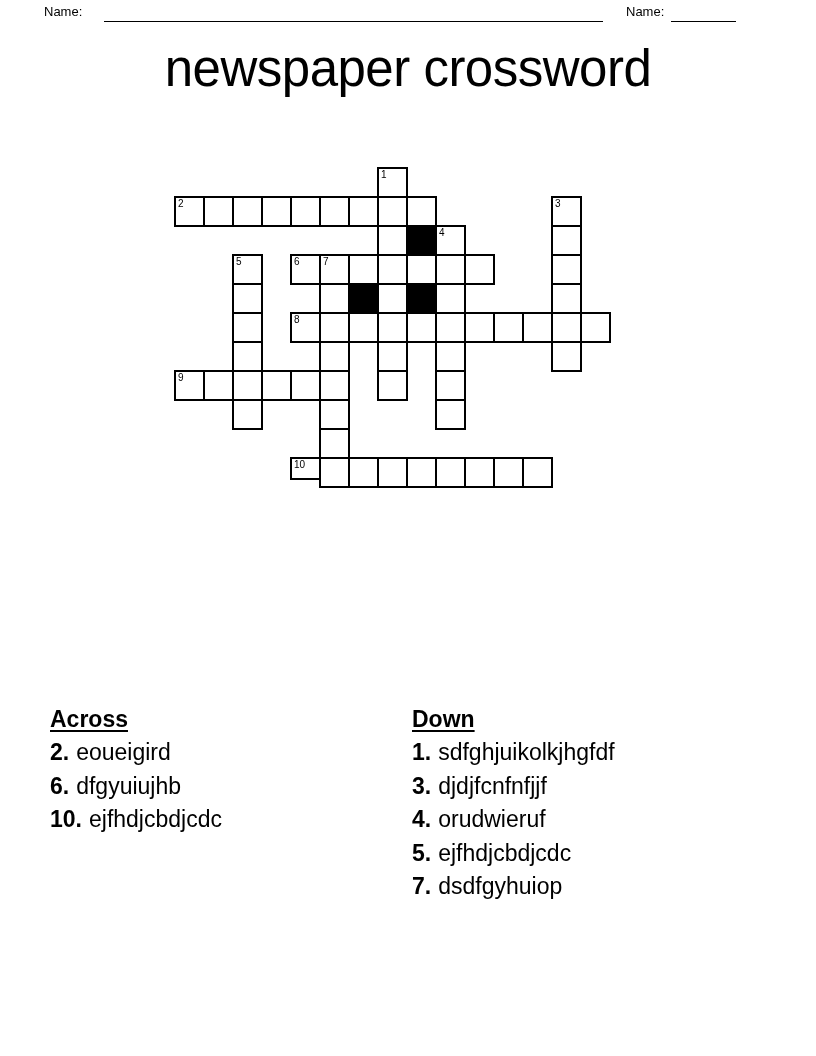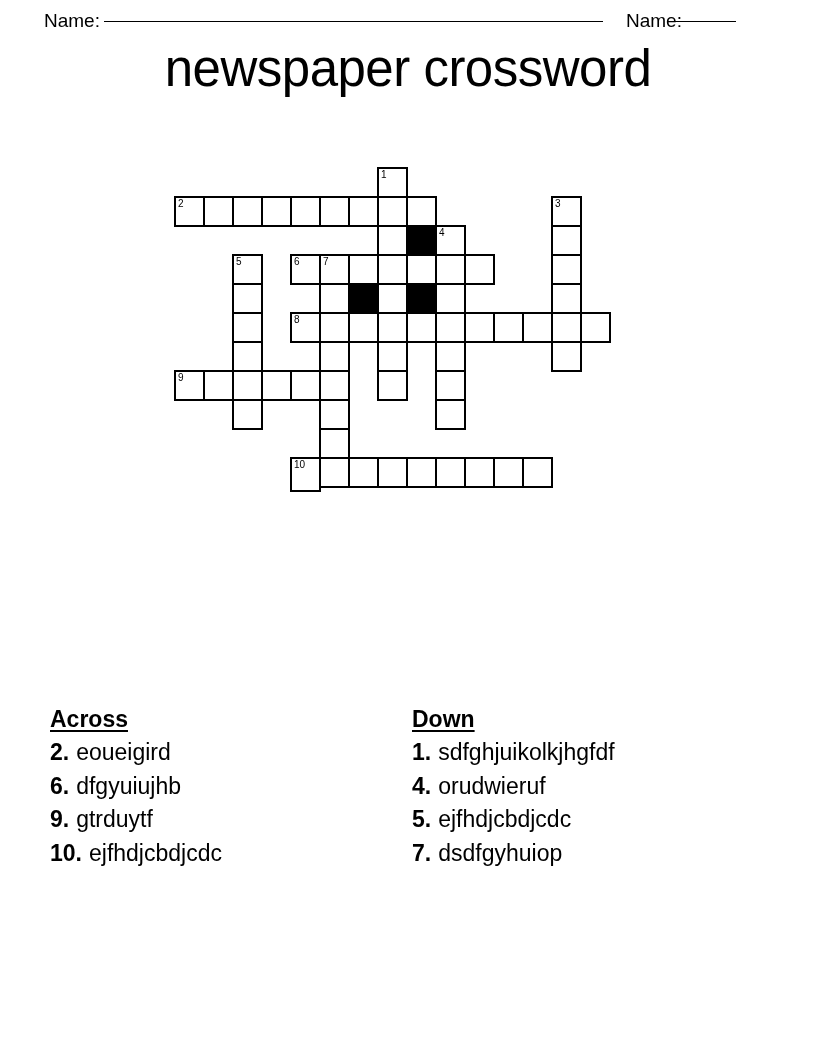--- a/index.html
+++ b/index.html
@@ -1,21 +1,21 @@
 <!DOCTYPE html>
 <html><head>
 <meta charset="utf-8">
 <style>
   html,body { margin:0; padding:0; background:#fff; }
   .page {
     position:relative; width:816px; height:1056px; background:#fff;
     font-family:"Liberation Sans", sans-serif; color:#000; overflow:hidden;
   }
   
-  .hdr-label { position:absolute; font-size:19px; line-height:22px; top:10px;text-align:right; }
+  .hdr-label { position:absolute; font-size:13px; line-height:22px; top:1px;text-align:right; }
   .blank-line { position:absolute; top:0; height:21px; border-bottom:1.6px solid #000; }
   .name-label { left:44px; }
   .name-line  { left:104px; width:499px; }
   .date-label { left:626px; }
   .date-line  { left:671px; width:65px; }
   
   .title {
     position:absolute; top:40px; left:0; width:816px; text-align:center;
     font-size:51px; line-height:58px; font-weight:400; letter-spacing:-0.5px;
   }
@@ -123,42 +123,42 @@
       <div class="cell" style="left: 232px; top: 370px; height: 31px; width: 31px; border-color: rgb(0, 0, 0);"></div>
       <div class="cell" style="left: 261px; top: 370px; height: 31px; width: 31px; border-color: rgb(0, 0, 0);"></div>
       <div class="cell" style="left: 290px; top: 370px; height: 31px; width: 31px; border-color: rgb(0, 0, 0);"></div>
       <div class="cell" style="left: 319px; top: 370px; height: 31px; width: 31px; border-color: rgb(0, 0, 0);"></div>
       <div class="cell" style="left: 377px; top: 370px; height: 31px; width: 31px; border-color: rgb(0, 0, 0);"></div>
       <div class="cell" style="left: 435px; top: 370px; height: 31px; width: 31px; border-color: rgb(0, 0, 0);"></div>
       <div class="cell" style="left: 232px; top: 399px; height: 31px; width: 31px; border-color: rgb(0, 0, 0);"></div>
       <div class="cell" style="left: 319px; top: 399px; height: 31px; width: 31px; border-color: rgb(0, 0, 0);"></div>
       <div class="cell" style="left: 435px; top: 399px; height: 31px; width: 31px; border-color: rgb(0, 0, 0);"></div>
       <div class="cell" style="left: 319px; top: 428px; height: 31px; width: 31px; border-color: rgb(0, 0, 0);"></div>
-      <div class="cell" style="left: 290px; top: 457px; height: 35px; width: 31px; border-color: rgb(0, 0, 0);">
+      <div class="cell" style="left: 290px; top: 457px; height: 23px; width: 31px; border-color: rgb(0, 0, 0);">
         <span class="cellnum">10</span>
       </div>
       <div class="cell" style="left: 319px; top: 457px; height: 31px; width: 31px; border-color: rgb(0, 0, 0);"></div>
       <div class="cell" style="left: 348px; top: 457px; height: 31px; width: 31px; border-color: rgb(0, 0, 0);"></div>
       <div class="cell" style="left: 377px; top: 457px; height: 31px; width: 31px; border-color: rgb(0, 0, 0);"></div>
       <div class="cell" style="left: 406px; top: 457px; height: 31px; width: 31px; border-color: rgb(0, 0, 0);"></div>
       <div class="cell" style="left: 435px; top: 457px; height: 31px; width: 31px; border-color: rgb(0, 0, 0);"></div>
       <div class="cell" style="left: 464px; top: 457px; height: 31px; width: 31px; border-color: rgb(0, 0, 0);"></div>
       <div class="cell" style="left: 493px; top: 457px; height: 31px; width: 31px; border-color: rgb(0, 0, 0);"></div>
       <div class="cell" style="left: 522px; top: 457px; height: 31px; width: 31px; border-color: rgb(0, 0, 0);"></div>
     </div>
 
   <div class="clue-col across-col">
     <div class="clue-head">Across</div>
   <div class="clue"><b>2.</b><span>eoueigird</span></div>
       <div class="clue"><b>6.</b><span>dfgyuiujhb</span></div>
-      <div class="clue"><b>9.</b><span>gtrduytf</span></div>
       <div class="clue"><b>10.</b><span>ejfhdjcbdjcdc</span></div>
     </div>
 
   <div class="clue-col down-col">
     <div class="clue-head">Down</div>
   <div class="clue"><b>1.</b><span>sdfghjuikolkjhgfdf</span></div>
+      <div class="clue"><b>3.</b><span>djdjfcnfnfjjf</span></div>
       <div class="clue"><b>4.</b><span>orudwieruf</span></div>
       <div class="clue"><b>5.</b><span>ejfhdjcbdjcdc</span></div>
       <div class="clue"><b>7.</b><span>dsdfgyhuiop</span></div>
     </div>
 
 </div>
 
 </body></html>

